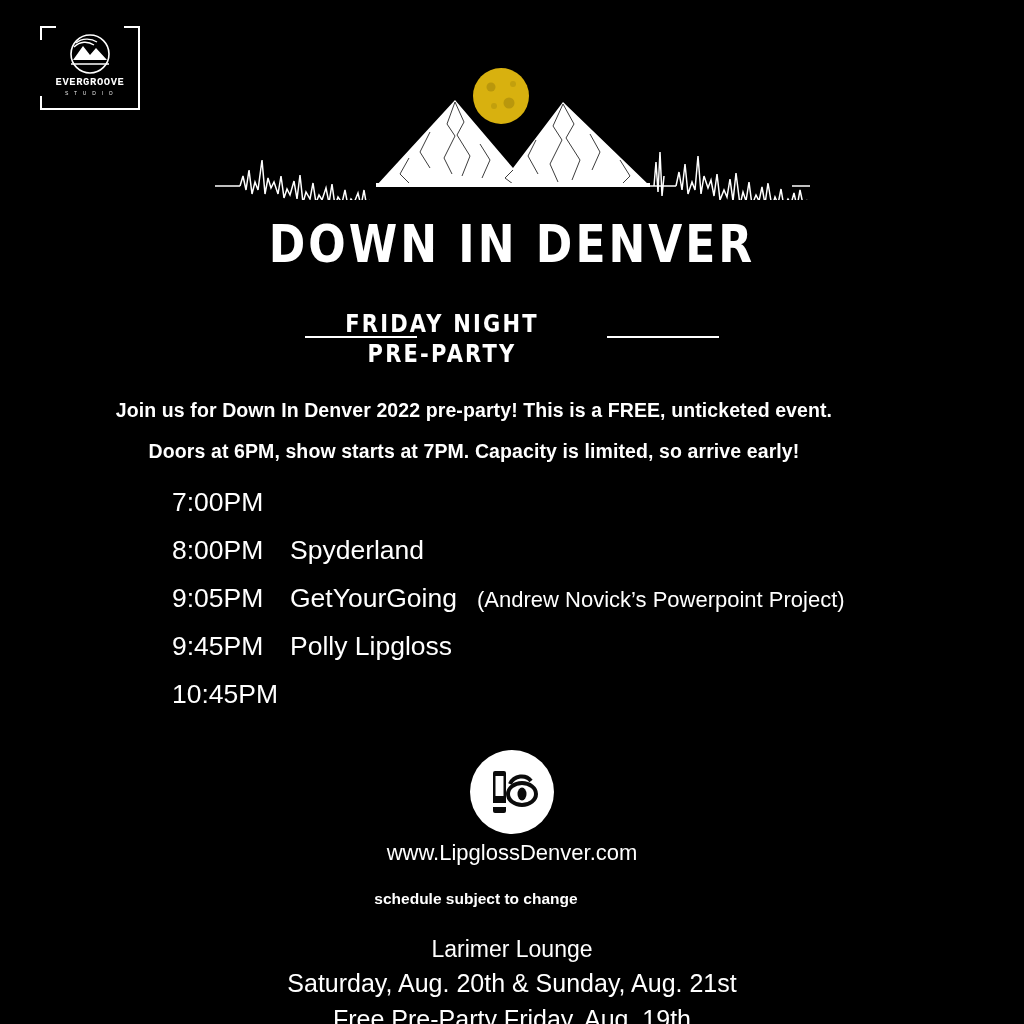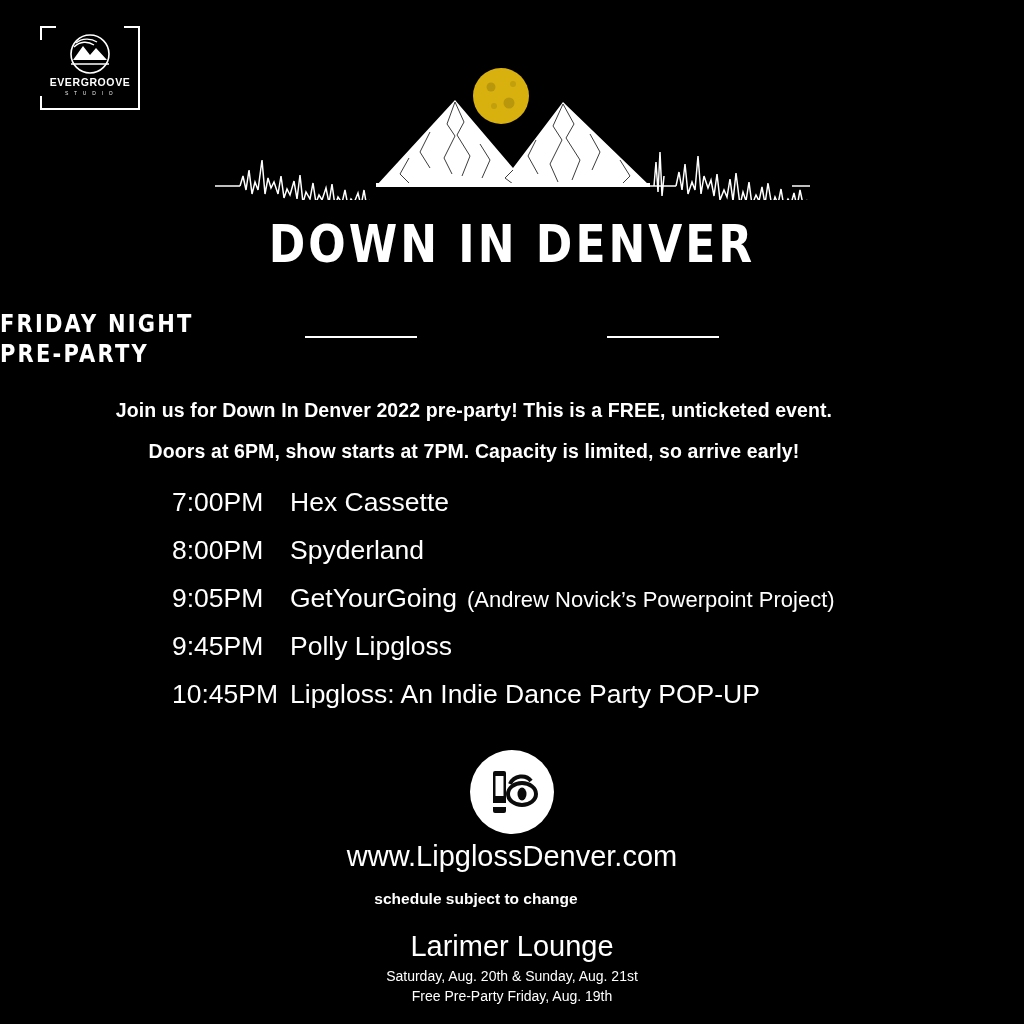--- a/index.html
+++ b/index.html
@@ -51,21 +51,21 @@
   }
   .studio-logo .name {
     position: absolute;
     left: 0;
     top: 50px;
     width: 100px;
     text-align: center;
     font-size: 10.5px;
     letter-spacing: 0.6px;
     font-weight: bold;
-    font-family: Liberation Sans, sans-serif;
+    font-family: Liberation Mono, monospace;
   }
   .studio-logo .sub {
     position: absolute;
     left: 0;
     top: 64px;
     width: 100px;
     text-align: center;
     font-size: 5px;
     letter-spacing: 2.2px;
     color: #e8e8e8;
@@ -93,20 +93,21 @@
     letter-spacing: 3px;
     transform: scaleY(1.18);
     transform-origin: center top;
   }
 
   .subtitle-wrap {
     position: absolute;
     top: 305px;
     left: 0;
     width: 884px;
+    text-align: center;
   }
   .subtitle-line {
     font-family: "DejaVu Sans", sans-serif;
     font-weight: bold;
     font-size: 21px;
     letter-spacing: 2.2px;
     transform: scaleY(1.22);
     transform-origin: center top;
     line-height: 1.45;
   }
@@ -148,61 +149,61 @@
   .sched-time {
     width: 118px;
     flex: none;
     white-space: nowrap;
   }
   .sched-act {
     white-space: nowrap;
   }
   .sched-note {
     font-size: 22px;
-    margin-left: 10px;
+    margin-left: 20px;
   }
 
   
   .badge {
     position: absolute;
     left: 470px;
     top: 750px;
     width: 84px;
     height: 84px;
     border-radius: 50%;
     background: #ffffff;
   }
   .badge svg { position: absolute; left: 0; top: 0; }
 
   .site {
     position: absolute;
     top: 840px;
     left: 0;
     width: 1024px;
     text-align: center;
-    font-size: 29px;
+    font-size: 22px;
   }
   .disclaimer {
     position: absolute;
     top: 890px;
     left: 0;
     width: 952px;
     text-align: center;
     font-size: 15.5px;
     font-weight: bold;
   }
   .venue {
     position: absolute;
     top: 925px;
     left: 0;
     width: 1024px;
     text-align: center;
   }
-  .venue .v-name { font-size: 29px; line-height: 1.45; }
-  .venue .v-dates { font-size: 14px; line-height: 1.42; }
+  .venue .v-name { font-size: 23px; line-height: 1.45; margin-top: 8px; }
+  .venue .v-dates { font-size: 25px; line-height: 1.42; }
 </style>
 </head>
 <body>
 
 <div class="studio-logo">
   <div class="frame"></div>
   <div class="notch t"></div>
   <div class="notch b"></div>
   <div class="notch l"></div>
   <div class="notch r"></div>
@@ -268,41 +269,39 @@
 </div>
 
 <div class="intro">
   <div>Join us for Down In Denver 2022 pre-party!  This is a FREE, unticketed event.</div>
   <div>Doors at 6PM, show starts at 7PM.  Capacity is limited, so arrive early!</div>
 </div>
 
 <div class="schedule">
   <div class="sched-row">
     <span class="sched-time">7:00PM</span>
-    <span class="sched-act">Hex Cassette</span>
     <span class="sched-note"></span>
   </div>
   <div class="sched-row">
     <span class="sched-time">8:00PM</span>
     <span class="sched-act">Spyderland</span>
     <span class="sched-note"></span>
   </div>
   <div class="sched-row">
     <span class="sched-time">9:05PM</span>
     <span class="sched-act">GetYourGoing</span>
     <span class="sched-note">(Andrew Novick’s  Powerpoint Project)</span>
   </div>
   <div class="sched-row">
     <span class="sched-time">9:45PM</span>
     <span class="sched-act">Polly Lipgloss</span>
     <span class="sched-note"></span>
   </div>
   <div class="sched-row">
     <span class="sched-time">10:45PM</span>
-    <span class="sched-act">Lipgloss: An Indie Dance Party POP-UP</span>
     <span class="sched-note"></span>
   </div>
 </div>
 
 <div class="badge">
   <svg width="84" height="84" viewBox="0 0 84 84">
     <rect x="23" y="21" width="13" height="42" rx="2" fill="#0b0b0b"></rect>
     <rect x="25.5" y="26" width="8" height="20" fill="#ffffff"></rect>
     <rect x="23" y="53" width="13" height="4" fill="#ffffff"></rect>
     <ellipse cx="52" cy="44" rx="14" ry="11" fill="none" stroke="#0b0b0b" stroke-width="4"></ellipse>

